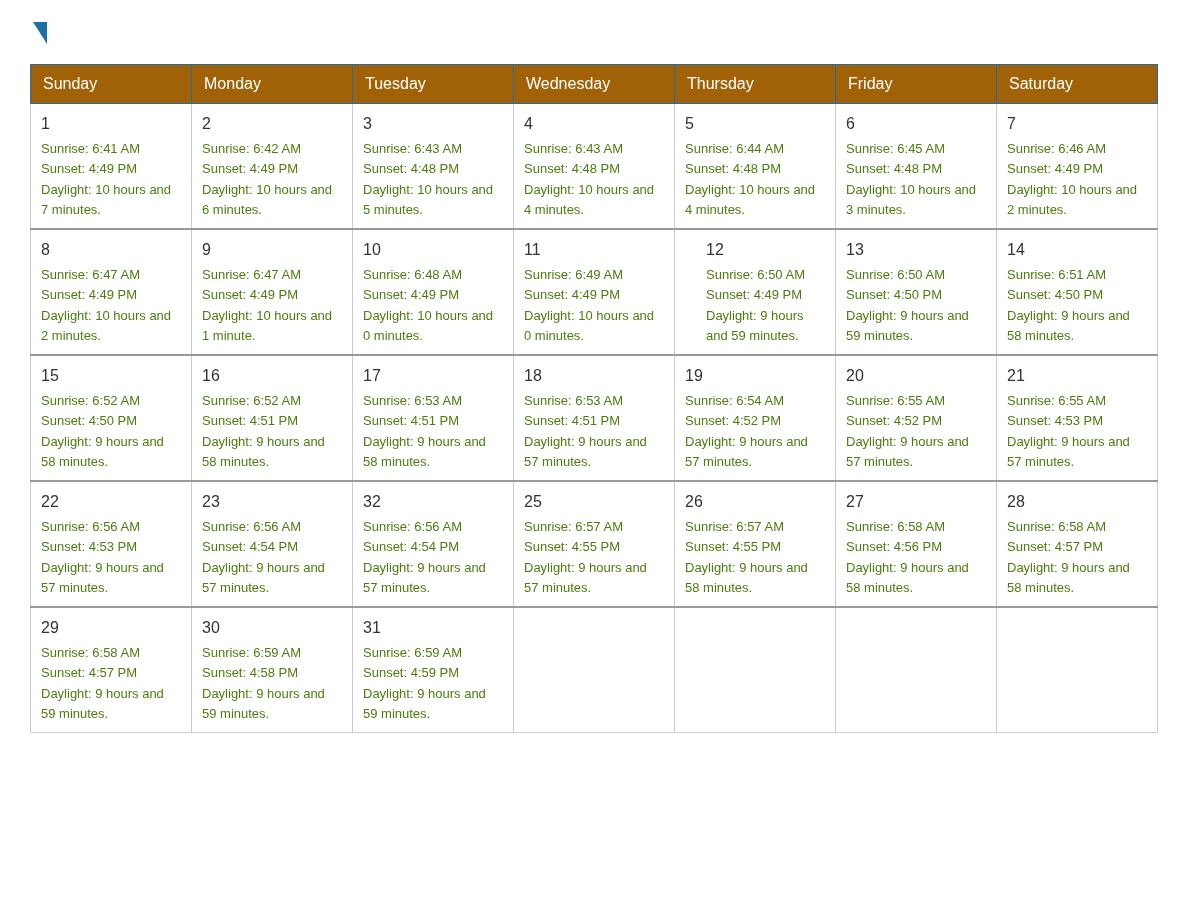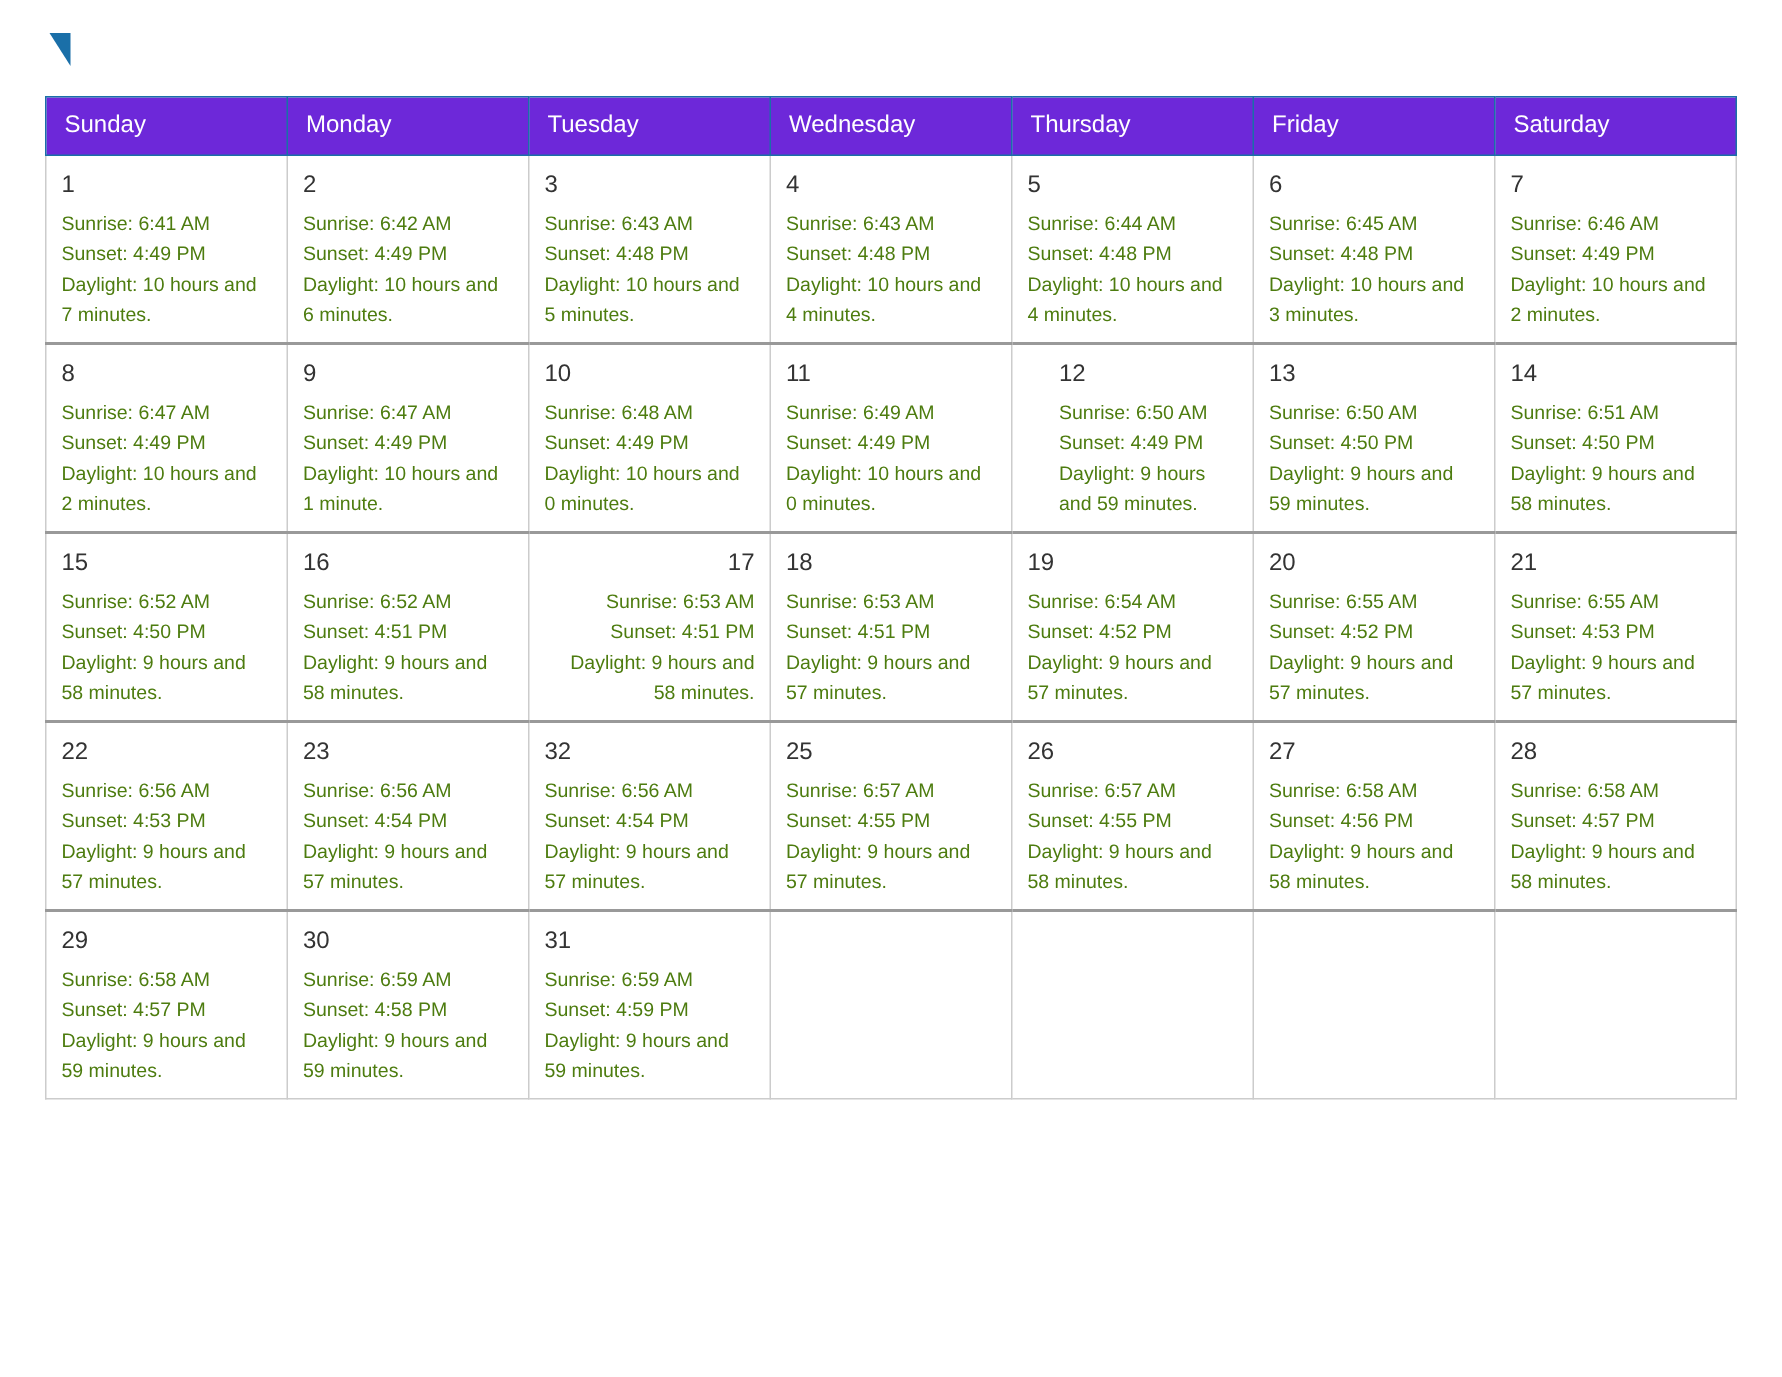--- a/index.html
+++ b/index.html
@@ -59,21 +59,21 @@
       font-size: 22px;
       color: #444;
       margin-top: 4px;
     }
     .calendar-table {
       width: 100%;
       border-collapse: collapse;
       border: 1px solid #aaa;
     }
     .calendar-table th {
-      background-color: #6d28d9;
+      background-color: #a16207;
       color: #fff;
       font-size: 16px;
       font-weight: normal;
       padding: 10px 12px;
       text-align: left;
       border: 1px solid #1a6fa8;
     }
     .calendar-table td {
       vertical-align: top;
       padding: 8px 10px;
@@ -149,21 +149,21 @@
         <td style="border-bottom: 2px solid rgb(153, 153, 153);"><span class="day-number">9</span><span class="day-info">Sunrise: 6:47 AM<br>Sunset: 4:49 PM<br>Daylight: 10 hours and 1 minute.</span></td>
         <td style="border-bottom: 2px solid rgb(153, 153, 153); margin-top: 38px;"><span class="day-number">10</span><span class="day-info">Sunrise: 6:48 AM<br>Sunset: 4:49 PM<br>Daylight: 10 hours and 0 minutes.</span></td>
         <td style="border-bottom: 2px solid rgb(153, 153, 153);"><span class="day-number">11</span><span class="day-info">Sunrise: 6:49 AM<br>Sunset: 4:49 PM<br>Daylight: 10 hours and 0 minutes.</span></td>
         <td style="border-bottom: 2px solid rgb(153, 153, 153); padding-left: 31px;"><span class="day-number">12</span><span class="day-info">Sunrise: 6:50 AM<br>Sunset: 4:49 PM<br>Daylight: 9 hours and 59 minutes.</span></td>
         <td style="border-bottom: 2px solid rgb(153, 153, 153);"><span class="day-number">13</span><span class="day-info">Sunrise: 6:50 AM<br>Sunset: 4:50 PM<br>Daylight: 9 hours and 59 minutes.</span></td>
         <td style="border-bottom: 2px solid rgb(153, 153, 153);"><span class="day-number">14</span><span class="day-info">Sunrise: 6:51 AM<br>Sunset: 4:50 PM<br>Daylight: 9 hours and 58 minutes.</span></td>
       </tr>
       <tr>
         <td style="border-bottom: 2px solid rgb(153, 153, 153);"><span class="day-number">15</span><span class="day-info">Sunrise: 6:52 AM<br>Sunset: 4:50 PM<br>Daylight: 9 hours and 58 minutes.</span></td>
         <td style="border-bottom: 2px solid rgb(153, 153, 153);"><span class="day-number">16</span><span class="day-info">Sunrise: 6:52 AM<br>Sunset: 4:51 PM<br>Daylight: 9 hours and 58 minutes.</span></td>
-        <td style="border-bottom: 2px solid rgb(153, 153, 153); text-align: right;"><span class="day-number">17</span><span class="day-info">Sunrise: 6:53 AM<br>Sunset: 4:51 PM<br>Daylight: 9 hours and 58 minutes.</span></td>
+        <td style="border-bottom: 2px solid rgb(153, 153, 153);"><span class="day-number">17</span><span class="day-info">Sunrise: 6:53 AM<br>Sunset: 4:51 PM<br>Daylight: 9 hours and 58 minutes.</span></td>
         <td style="border-bottom: 2px solid rgb(153, 153, 153);"><span class="day-number">18</span><span class="day-info">Sunrise: 6:53 AM<br>Sunset: 4:51 PM<br>Daylight: 9 hours and 57 minutes.</span></td>
         <td style="border-bottom: 2px solid rgb(153, 153, 153);"><span class="day-number">19</span><span class="day-info">Sunrise: 6:54 AM<br>Sunset: 4:52 PM<br>Daylight: 9 hours and 57 minutes.</span></td>
         <td style="border-bottom: 2px solid rgb(153, 153, 153);"><span class="day-number">20</span><span class="day-info">Sunrise: 6:55 AM<br>Sunset: 4:52 PM<br>Daylight: 9 hours and 57 minutes.</span></td>
         <td style="border-bottom: 2px solid rgb(153, 153, 153);"><span class="day-number">21</span><span class="day-info">Sunrise: 6:55 AM<br>Sunset: 4:53 PM<br>Daylight: 9 hours and 57 minutes.</span></td>
       </tr>
       <tr>
         <td style="border-bottom: 2px solid rgb(153, 153, 153);"><span class="day-number">22</span><span class="day-info">Sunrise: 6:56 AM<br>Sunset: 4:53 PM<br>Daylight: 9 hours and 57 minutes.</span></td>
         <td style="border-bottom: 2px solid rgb(153, 153, 153);"><span class="day-number">23</span><span class="day-info">Sunrise: 6:56 AM<br>Sunset: 4:54 PM<br>Daylight: 9 hours and 57 minutes.</span></td>
         <td style="border-bottom: 2px solid rgb(153, 153, 153);"><span class="day-number">32</span><span class="day-info">Sunrise: 6:56 AM<br>Sunset: 4:54 PM<br>Daylight: 9 hours and 57 minutes.</span></td>
         <td style="border-bottom: 2px solid rgb(153, 153, 153);"><span class="day-number">25</span><span class="day-info">Sunrise: 6:57 AM<br>Sunset: 4:55 PM<br>Daylight: 9 hours and 57 minutes.</span></td>

